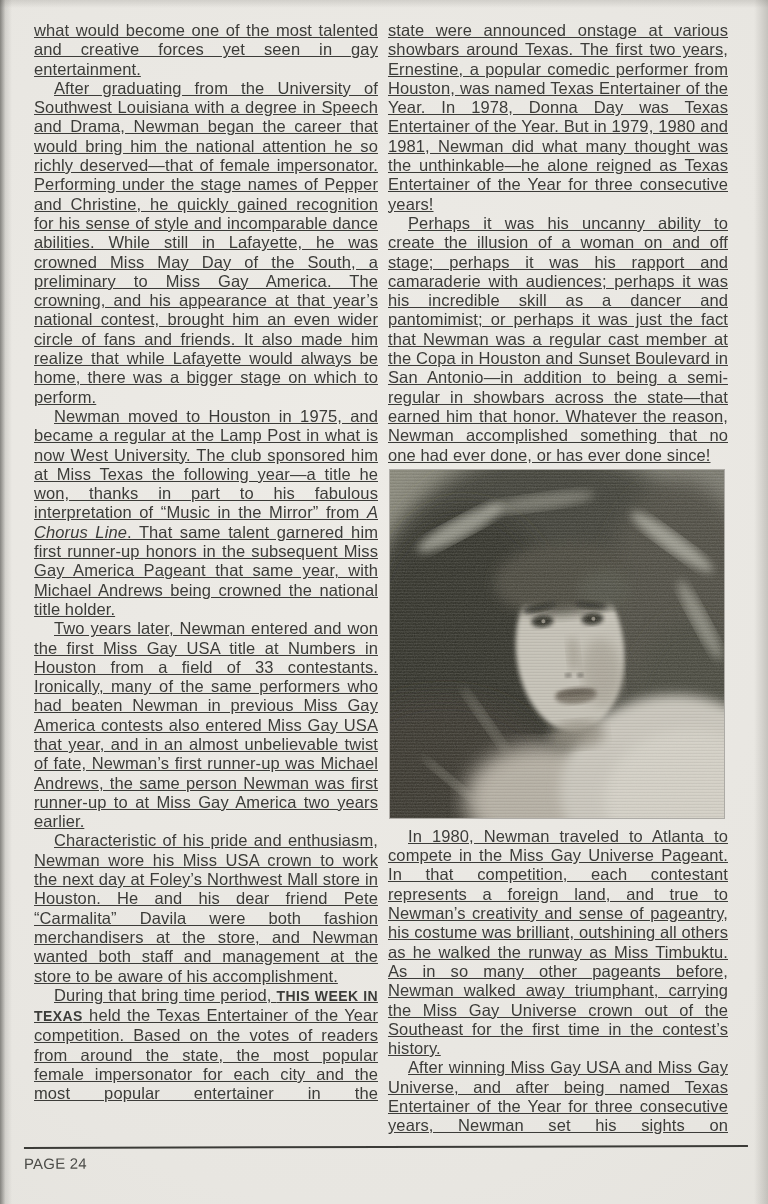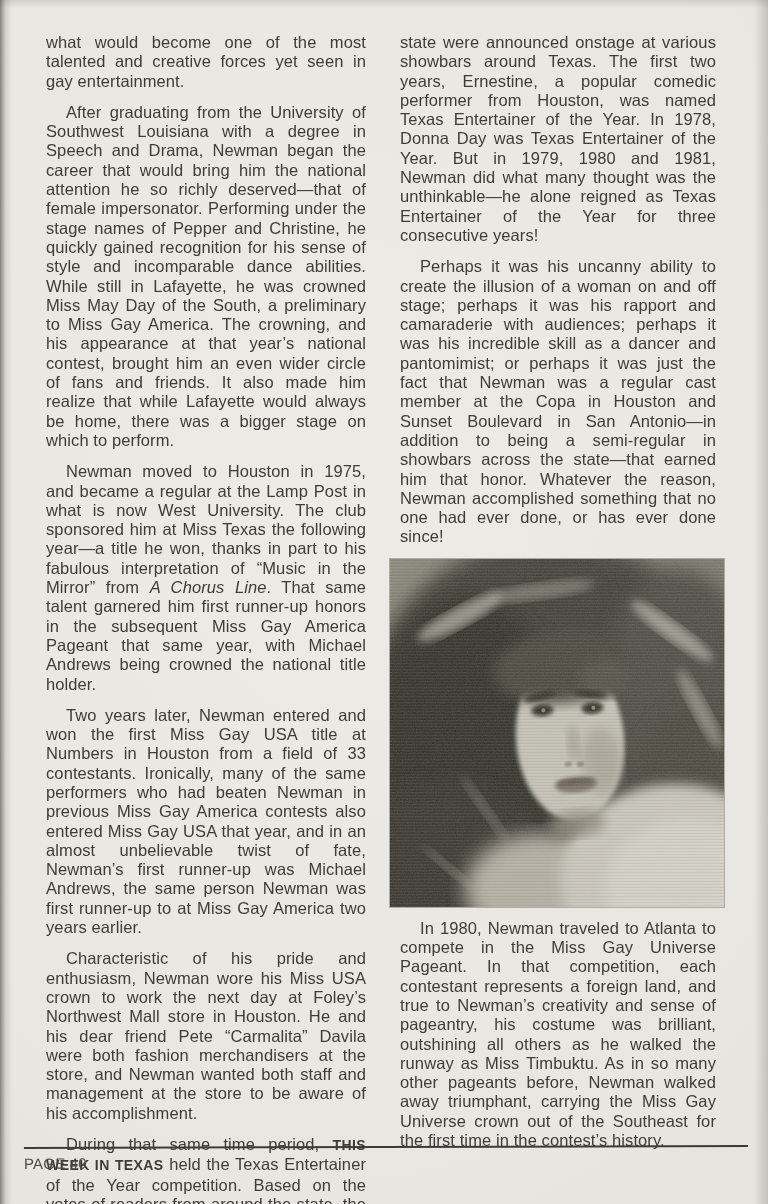--- a/index.html
+++ b/index.html
@@ -37,21 +37,21 @@
     top: 21px;
     text-align: justify;
     font-size: 16.5px;
     line-height: 19.3px;
     letter-spacing: 0.1px;
     color: #3c3c39;
     -webkit-hyphens: auto; hyphens: auto;
   }
   .column-left  { left: 34px;  width: 344px; }
   .column-right { left: 388px; width: 340px; }
-  .para { margin: 12px; }
+  .para { margin: 0; text-decoration: underline; }
   .para.indent { text-indent: 20px; }
   .para.justify-last { text-align-last: justify; }
   .run-italic { font-style: italic; }
   .run-boldcaps { font-weight: 700; font-size: 0.85em; letter-spacing: 0.4px; }
 
   
   figure.photo {
     margin: 5px 0 9px 2px;
     width: 334px; height: 348px;
     position: relative;
@@ -85,21 +85,21 @@
 <body>
 
 <div class="page">
 
   <div class="column column-left">
       <p class="para"><span>what would become one of the most talented and creative forces yet seen in gay entertainment.</span></p>
       <p class="para indent"><span>After graduating from the University of Southwest Louisiana with a degree in Speech and Drama, Newman began the career that would bring him the national attention he so richly deserved—that of female impersonator. Performing under the stage names of Pepper and Christine, he quickly gained recognition for his sense of style and incomparable dance abilities. While still in Lafayette, he was crowned Miss May Day of the South, a preliminary to Miss Gay America. The crowning, and his appearance at that year’s national contest, brought him an even wider circle of fans and friends. It also made him realize that while Lafayette would always be home, there was a bigger stage on which to perform.</span></p>
       <p class="para indent"><span>Newman moved to Houston in 1975, and became a regular at the Lamp Post in what is now West University. The club sponsored him at Miss Texas the following year—a title he won, thanks in part to his fabulous interpretation of “Music in the Mirror” from </span><span class="run-italic">A Chorus Line</span><span>. That same talent garnered him first runner-up honors in the subsequent Miss Gay America Pageant that same year, with Michael Andrews being crowned the national title holder.</span></p>
       <p class="para indent"><span>Two years later, Newman entered and won the first Miss Gay USA title at Numbers in Houston from a field of 33 contestants. Ironically, many of the same performers who had beaten Newman in previous Miss Gay America contests also entered Miss Gay USA that year, and in an almost unbelievable twist of fate, Newman’s first runner-up was Michael Andrews, the same person Newman was first runner-up to at Miss Gay America two years earlier.</span></p>
       <p class="para indent"><span>Characteristic of his pride and enthusiasm, Newman wore his Miss USA crown to work the next day at Foley’s Northwest Mall store in Houston. He and his dear friend Pete “Carmalita” Davila were both fashion merchandisers at the store, and Newman wanted both staff and management at the store to be aware of his accomplishment.</span></p>
-      <p class="para indent justify-last"><span>During that same time period, </span><span class="run-boldcaps">THIS WEEK IN TEXAS</span><span> held the Texas Entertainer of the Year competition. Based on the votes of readers from around the state, the most popular female impersonator for each city and the most popular entertainer in the</span></p>
+      <p class="para indent justify-last"><span>During that bring time period, </span><span class="run-boldcaps">THIS WEEK IN TEXAS</span><span> held the Texas Entertainer of the Year competition. Based on the votes of readers from around the state, the most popular female impersonator for each city and the most popular entertainer in the</span></p>
     </div>
 
   <div class="column column-right">
     <div>
         <p class="para"><span>state were announced onstage at various showbars around Texas. The first two years, Ernestine, a popular comedic performer from Houston, was named Texas Entertainer of the Year. In 1978, Donna Day was Texas Entertainer of the Year. But in 1979, 1980 and 1981, Newman did what many thought was the unthinkable—he alone reigned as Texas Entertainer of the Year for three consecutive years!</span></p>
         <p class="para indent"><span>Perhaps it was his uncanny ability to create the illusion of a woman on and off stage; perhaps it was his rapport and camaraderie with audiences; perhaps it was his incredible skill as a dancer and pantomimist; or perhaps it was just the fact that Newman was a regular cast member at the Copa in Houston and Sunset Boulevard in San Antonio—in addition to being a semi-regular in showbars across the state—that earned him that honor. Whatever the reason, Newman accomplished something that no one had ever done, or has ever done since!</span></p>
       </div>
 
     <figure class="photo">
       <svg viewBox="0 0 334 348" preserveAspectRatio="none">
@@ -172,23 +172,24 @@
           <ellipse cx="0" cy="85" rx="28" ry="14" fill="#8e887b" opacity="0.8" filter="url(#b6)"></ellipse>
         </g>
 
         <rect x="0" y="0" width="334" height="348" filter="url(#grain)" opacity="0.45"></rect>
       </svg>
       <div class="halftone"></div>
     </figure>
 
     <div>
         <p class="para indent"><span>In 1980, Newman traveled to Atlanta to compete in the Miss Gay Universe Pageant. In that competition, each contestant represents a foreign land, and true to Newman’s creativity and sense of pageantry, his costume was brilliant, outshining all others as he walked the runway as Miss Timbuktu. As in so many other pageants before, Newman walked away triumphant, carrying the Miss Gay Universe crown out of the Southeast for the first time in the contest’s history.</span></p>
+        <p class="para indent justify-last"><span>After winning Miss Gay USA and Miss Gay Universe, and after being named Texas Entertainer of the Year for three consecutive years, Newman set his sights on</span></p>
       </div>
   </div>
 
   <div class="footer">
-    <span>PAGE 40</span>
+    <span>PAGE 24</span>
   </div>
 
   <div class="edge-top"></div>
   <div class="edge-left"></div>
   <div class="edge-right"></div>
 </div>
 
 </body></html>

